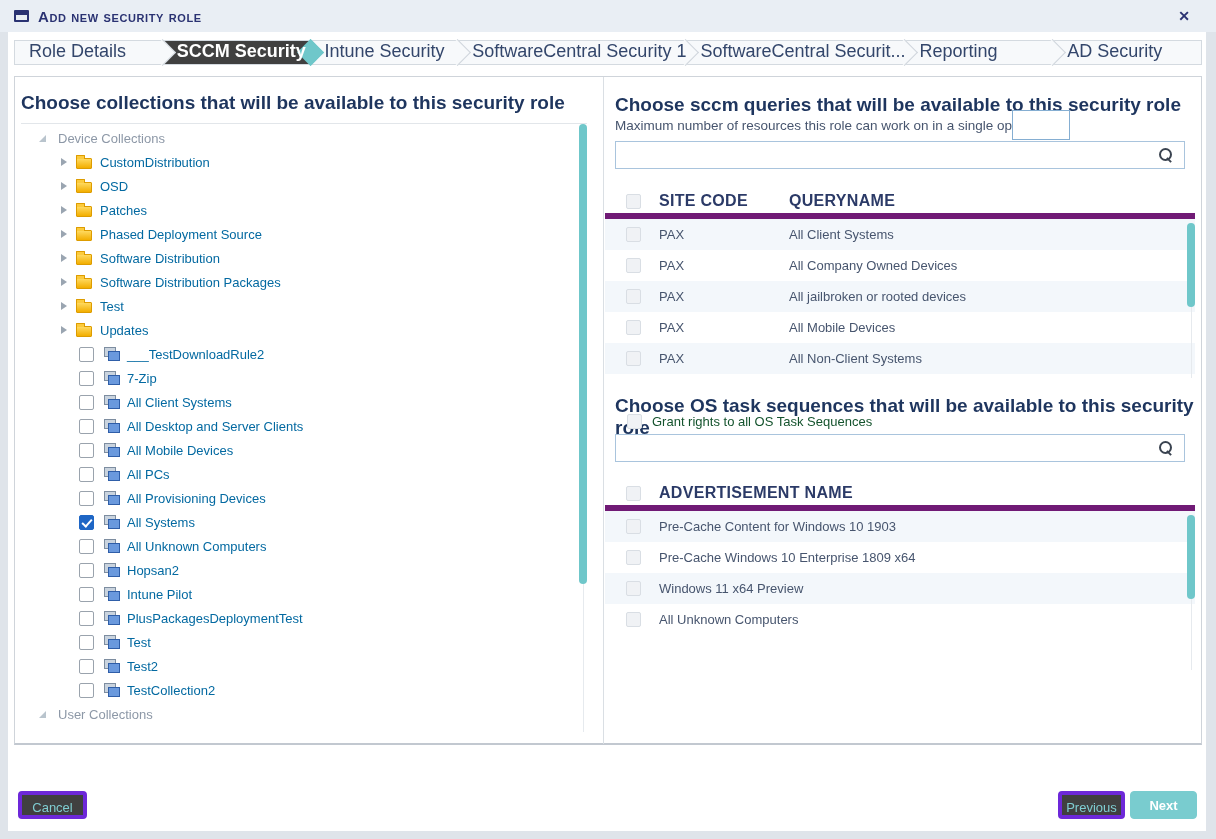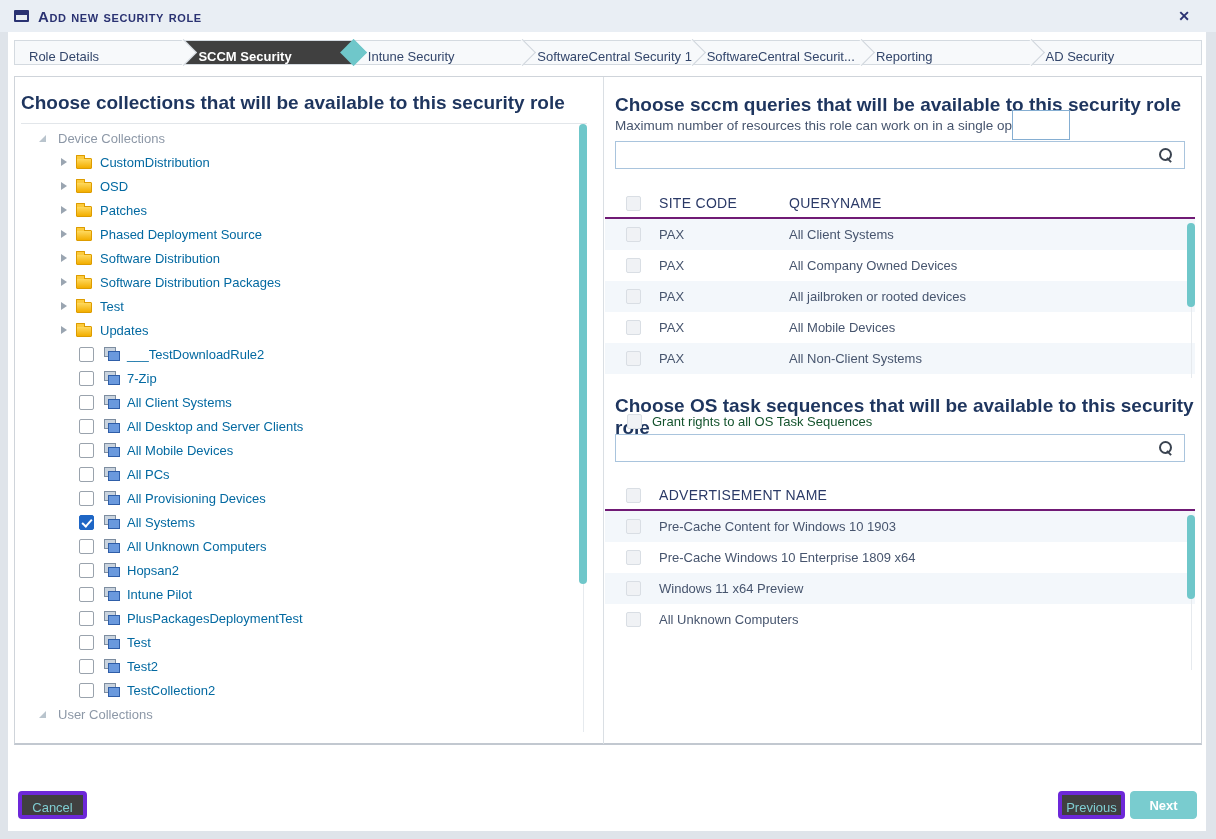--- a/index.html
+++ b/index.html
@@ -10,22 +10,22 @@
   .titlebar { position:absolute; left:0; top:0; width:1216px; height:32px; background:#e9eef4;
               display:flex; align-items:center; padding:0 14px; }
   .win-icon { position:relative; width:15px; height:12px; border:2px solid #2a3272; border-radius:1px; margin-right:9px; }
   .win-icon::before { content:''; position:absolute; left:0; top:0; right:0; height:3px; background:#2a3272; }
   .dlg-title { font-size:15px; font-weight:700; color:#2a3272; font-variant:small-caps; letter-spacing:.6px; }
   .close-x { margin-left:auto; font-size:14px; font-weight:700; color:#2a3272; cursor:pointer; padding:0 12px; }
 
   
   .tabbar { position:absolute; left:14px; top:40px; width:1188px; height:25px;
             border:1px solid #d4dae0; background:#f7f9fb; display:flex; }
-  .tab { flex:1; position:relative; display:flex; align-items:flex-end; padding-left:14px;
-         font-size:13px; color:#33466b; cursor:pointer; white-space:nowrap; }
+  .tab { flex:1; position:relative; display:flex; align-items:flex-start; padding-left:14px;
+         font-size:18px; color:#33466b; cursor:pointer; white-space:nowrap; }
   .tab::after { content:''; position:absolute; right:-9px; top:2px; width:18px; height:18px;
                 background:#f7f9fb; border-top:1px solid #cfd5dc; border-right:1px solid #cfd5dc;
                 transform:rotate(45deg); z-index:1; }
   .tab:last-child::after { display:none; }
   .tab.active { background:#404040; color:#ffffff; font-weight:700; }
   .tab.active::after { background:#6fc7ca; border-color:#6fc7ca; }
   .tab-label { position:relative; z-index:2; }
 
   
   .main { position:absolute; left:14px; top:76px; width:1188px; height:669px;
@@ -77,22 +77,22 @@
   .searchbox { position:absolute; left:10px; height:28px; width:570px; border:1px solid #a9c4dd; background:#fff; }
   .searchbox input { position:absolute; left:0; top:0; width:100%; height:100%; border:none; outline:none;
                      padding:0 34px 0 8px; font-size:13px; font-family:"Liberation Sans", sans-serif; }
   .mag { position:absolute; right:10px; top:6px; width:16px; height:16px; }
   .mag::before { content:''; position:absolute; left:1px; top:0; width:9px; height:9px;
                  border:2px solid #3a4350; border-radius:50%; }
   .mag::after { content:''; position:absolute; left:10px; top:9px; width:2px; height:6px;
                 background:#3a4350; transform:rotate(-45deg); }
 
   .rtable { position:absolute; left:0; width:590px; font-size:13px; color:#47556e; }
-  .thead { display:flex; align-items:center; height:30px; font-size:14px; font-weight:400;
-           letter-spacing:.3px; color:#2b3a67; border-bottom:2px solid #701a75; }
+  .thead { display:flex; align-items:center; height:30px; font-size:16px; font-weight:700;
+           letter-spacing:.3px; color:#2b3a67; border-bottom:6px solid #701a75; }
   .rrow { display:flex; align-items:center; height:31px; cursor:pointer; }
   .rows > .rrow:nth-of-type(odd) { background:#f3f7fb; }
   .rtable .cb { margin-left:21px; }
   .col-site { margin-left:18px; width:112px; }
   .col-name { margin-left:18px; }
 
   .grant-row { position:absolute; left:22px; display:flex; align-items:center; gap:10px;
                font-size:13px; color:#14532d; }
 
   

